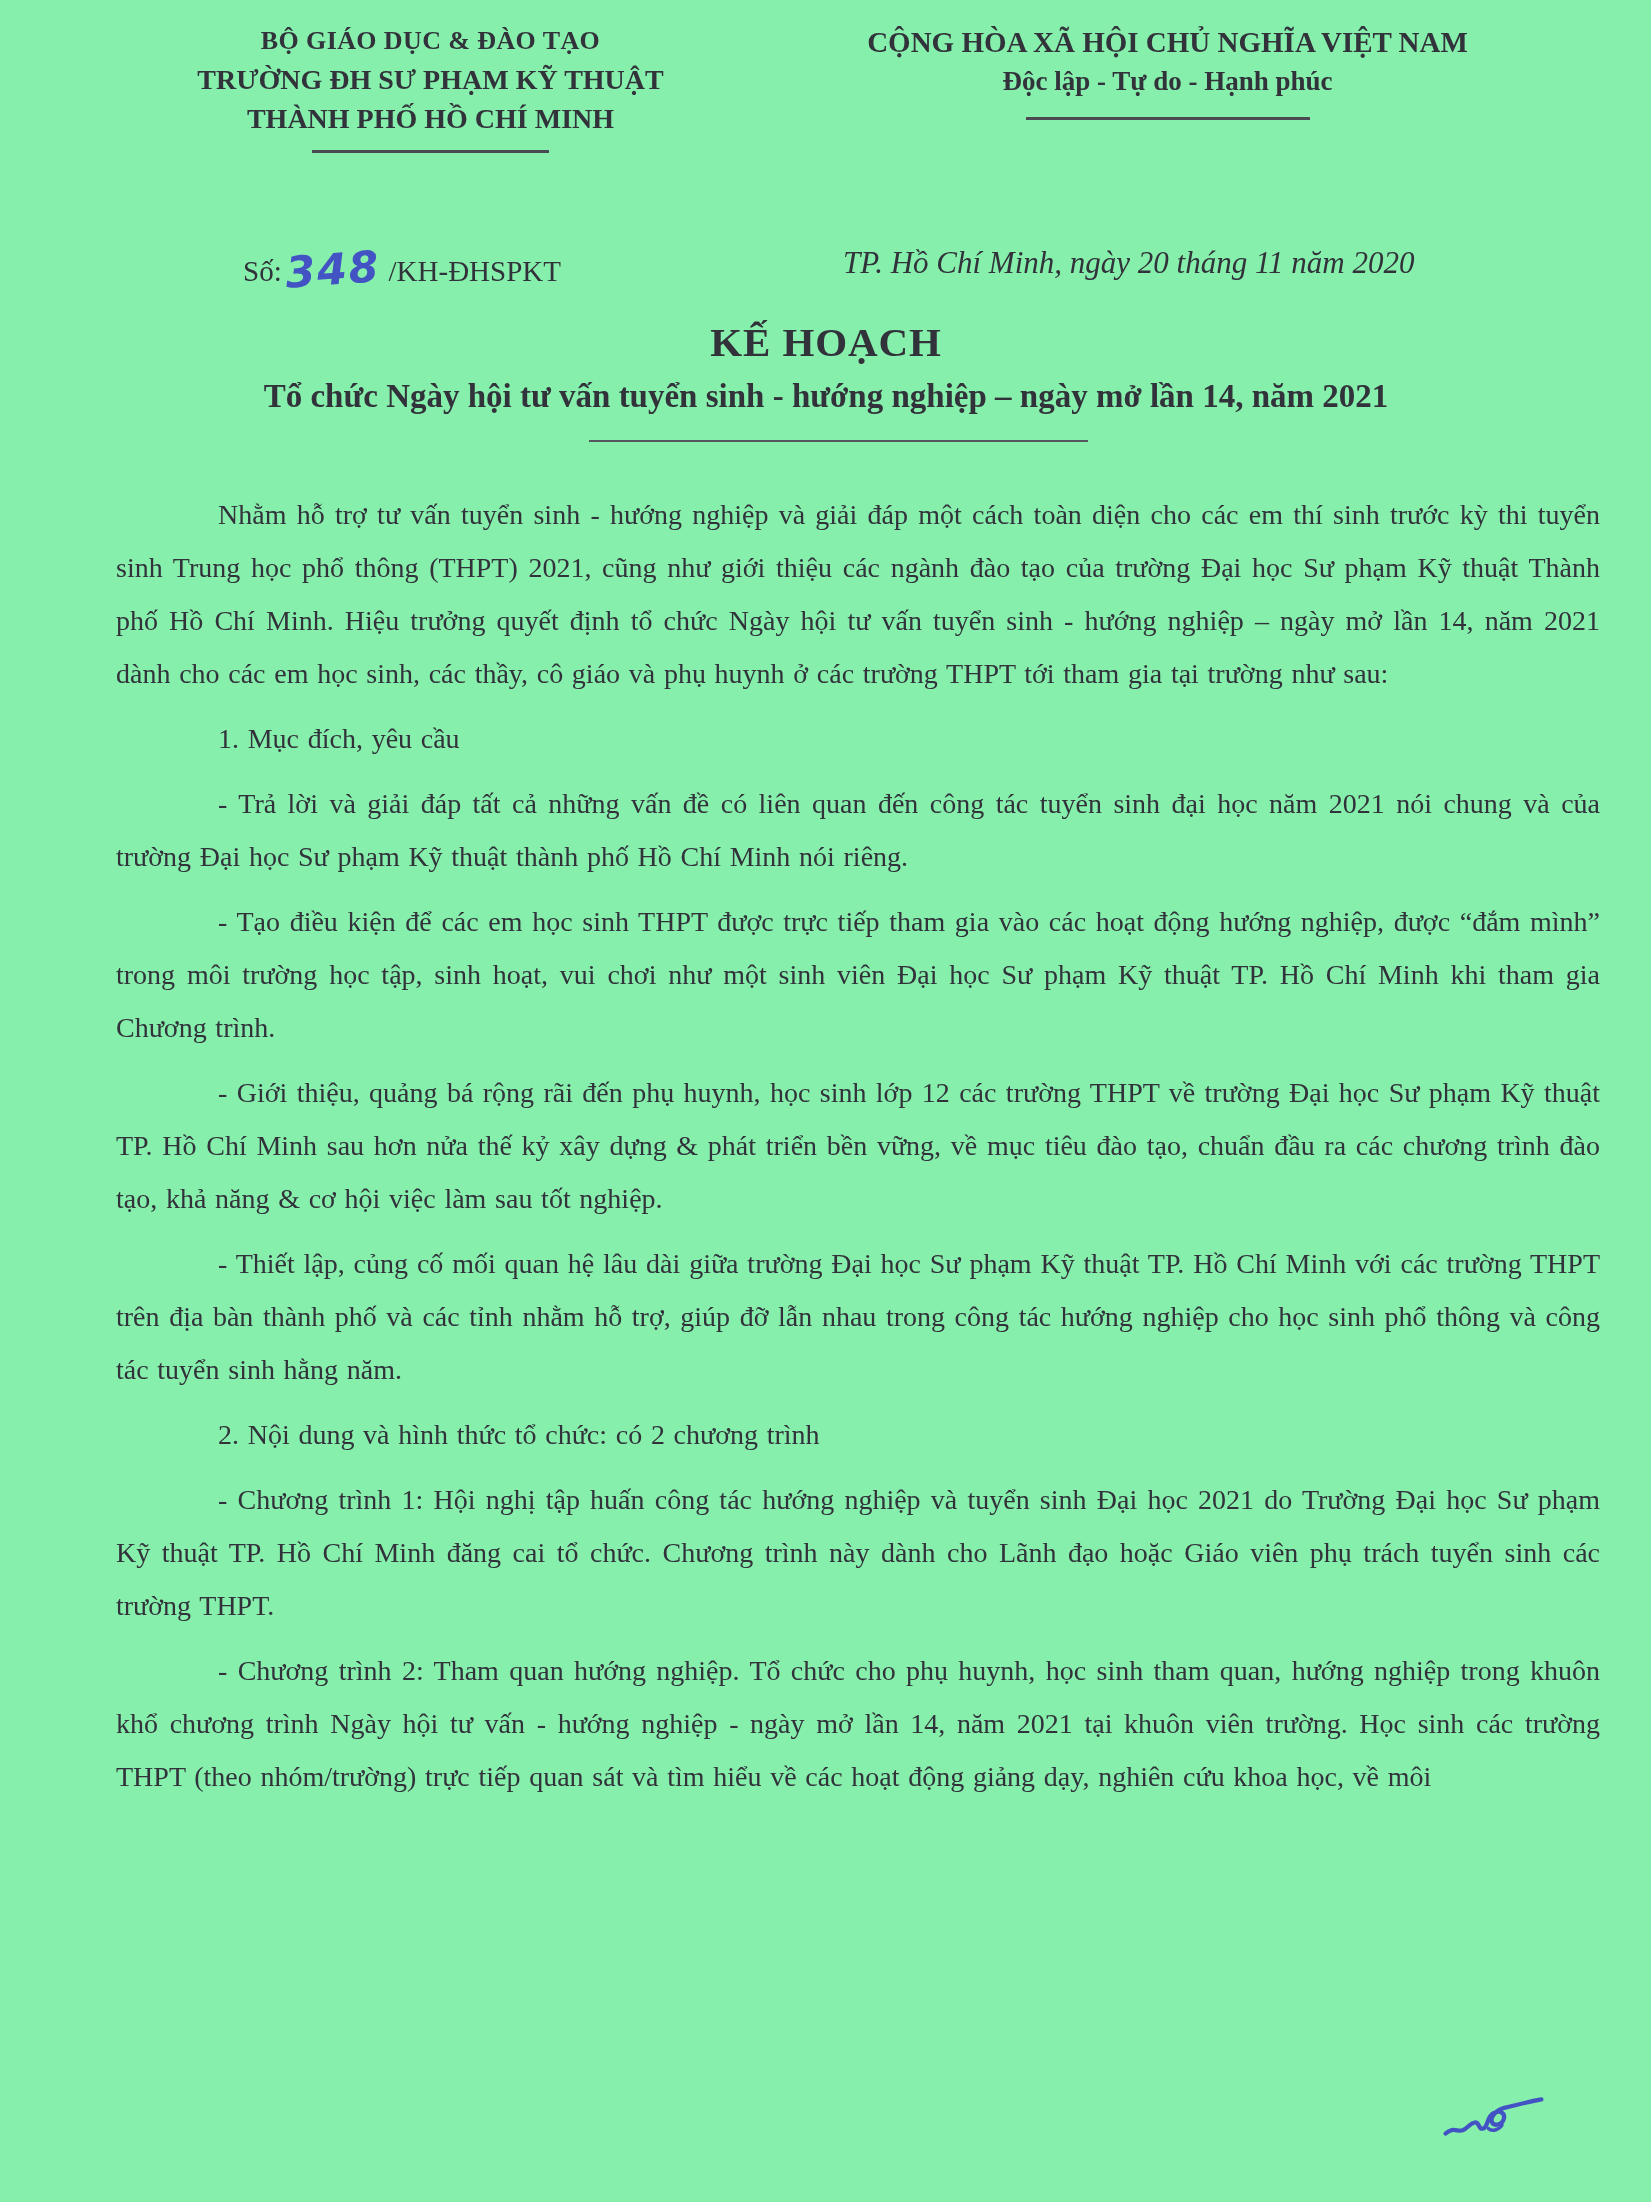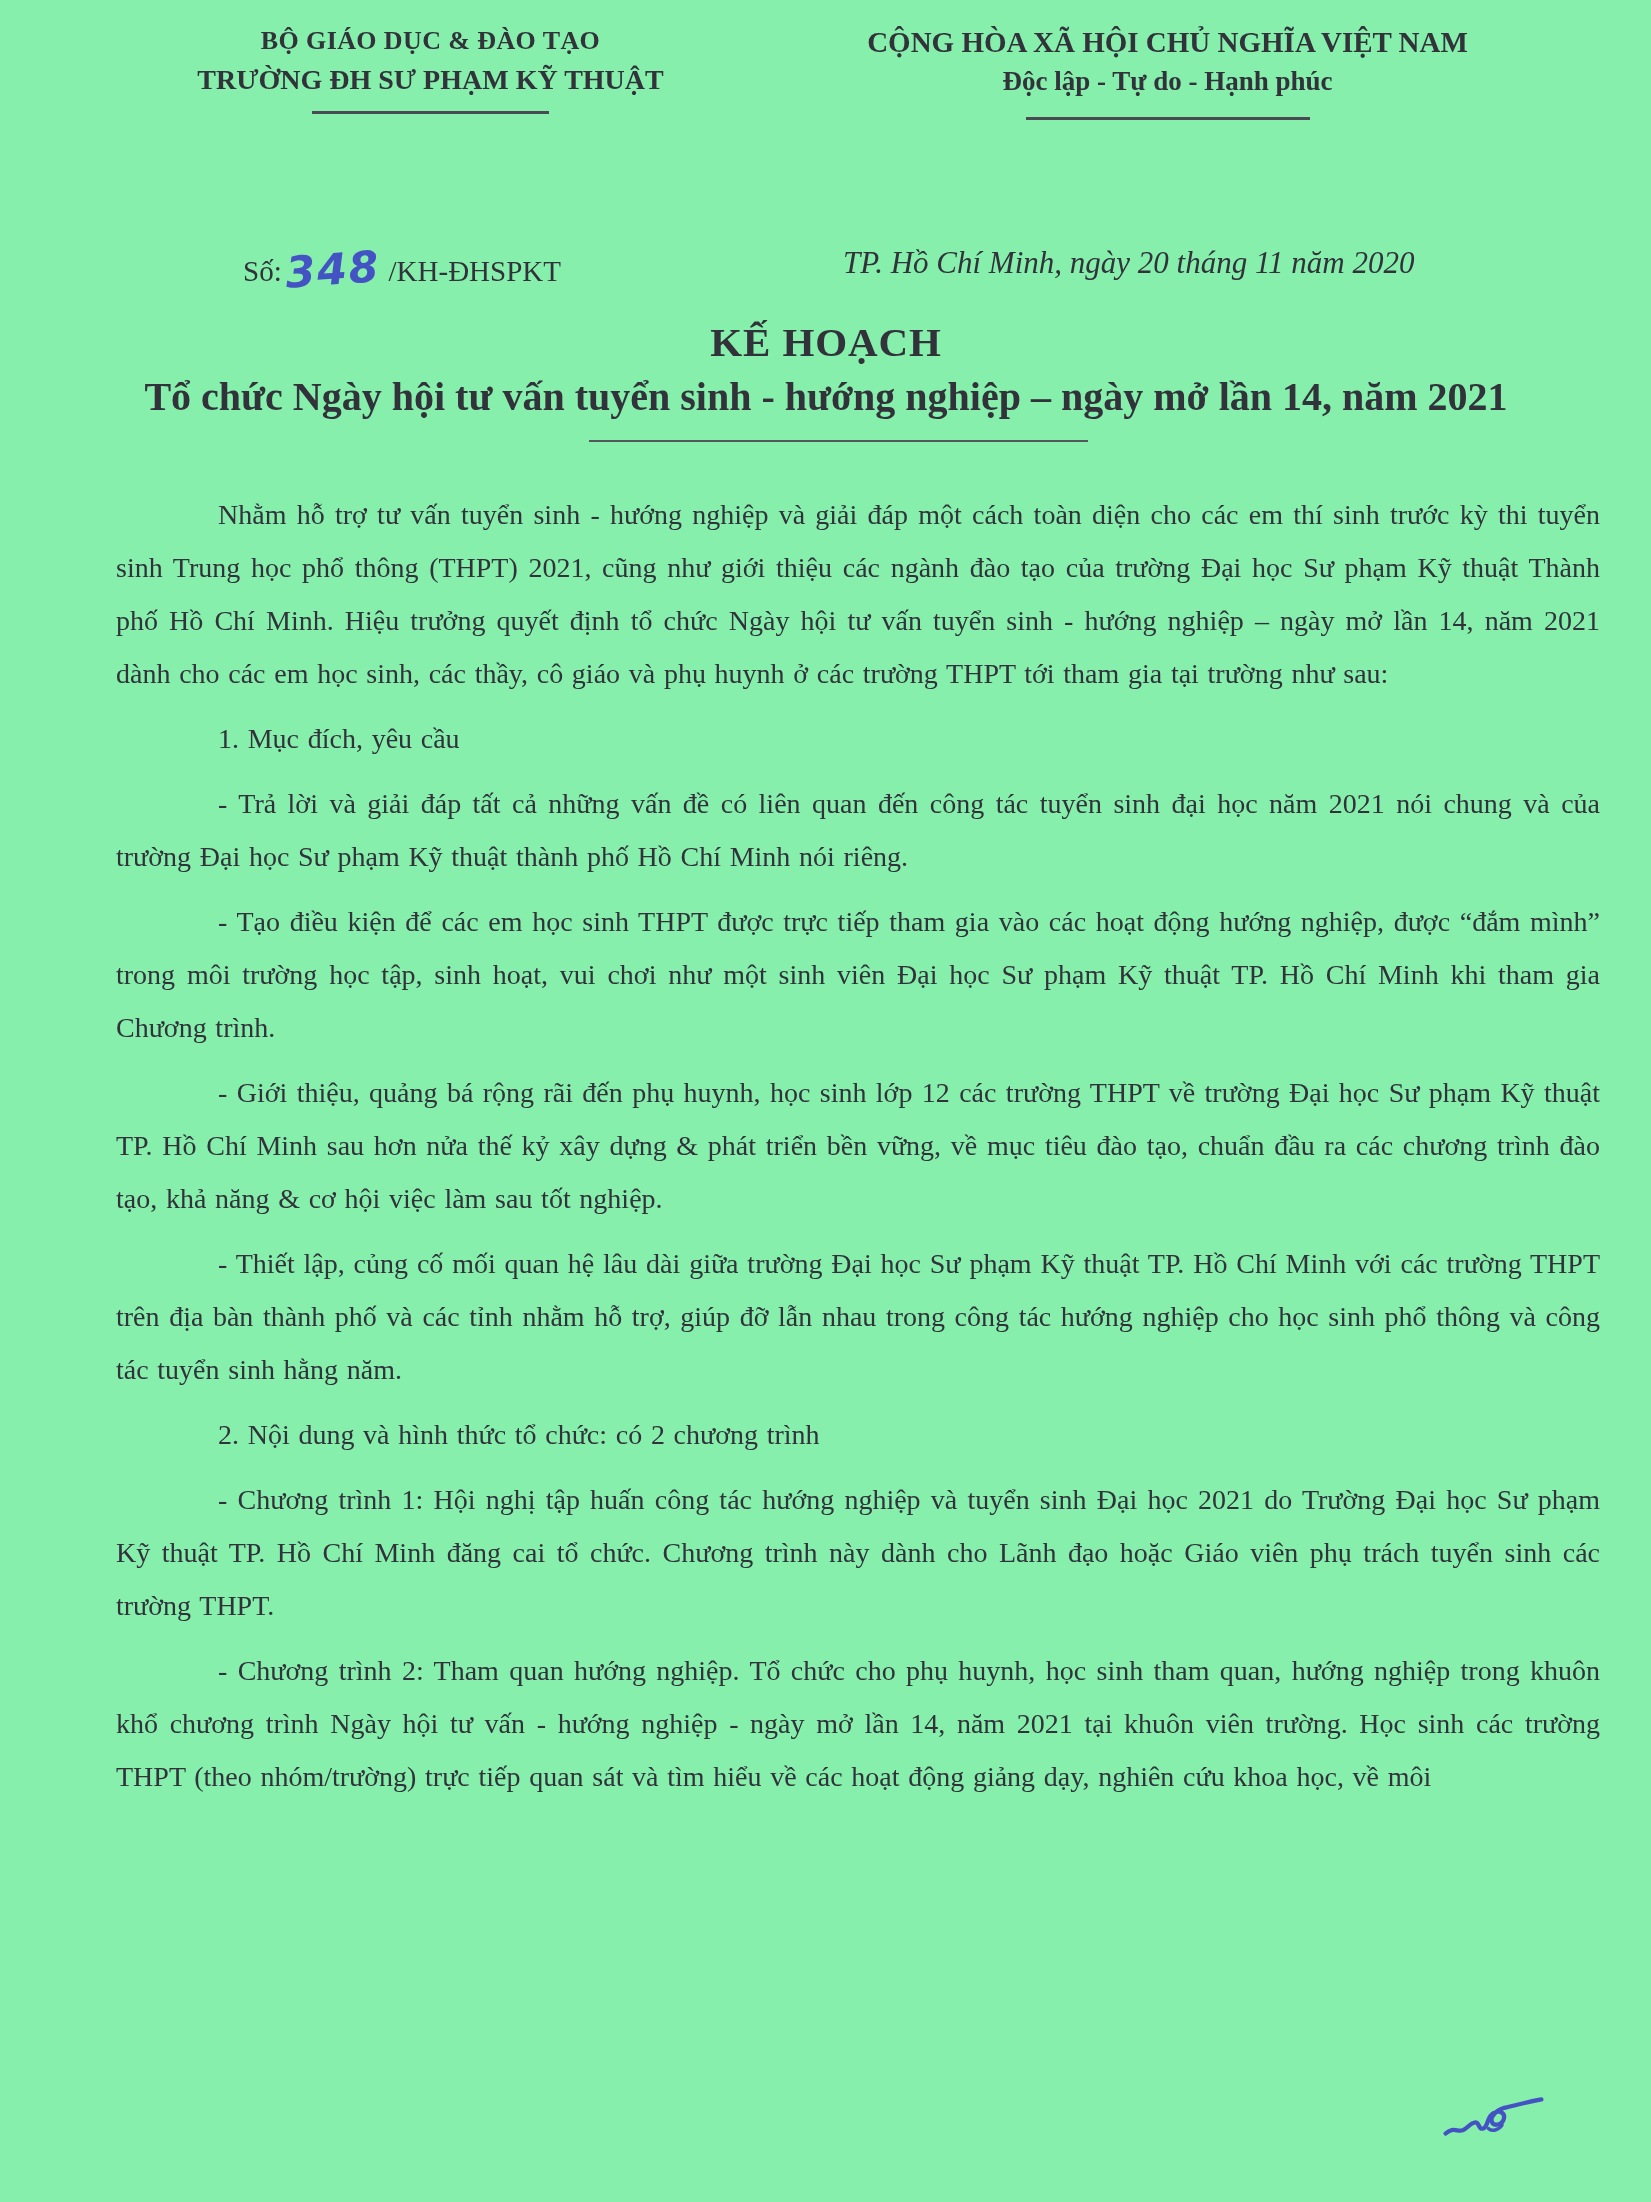--- a/index.html
+++ b/index.html
@@ -111,21 +111,21 @@
     text-align: center;
   }
   .doc-title {
     font-size: 41px;
     font-weight: 700;
     letter-spacing: 0.9px;
     line-height: 48px;
   }
   .doc-subtitle {
     margin-top: 10.3px;
-    font-size: 40px;
+    font-size: 33px;
     font-weight: 700;
     line-height: 41px;
   }
   .title-underline {
     width: 499px;
     height: 2.6px;
     background: #55565e;
     margin: 22.4px auto 0;
     transform: translateX(12px);
   }
@@ -153,20 +153,21 @@
 </style>
 </head>
 <body>
 
 <div class="page">
 
   <div class="header">
     <div class="org-block">
       <div class="org-line1">BỘ GIÁO DỤC &amp; ĐÀO TẠO</div>
       <div class="org-line2">TRƯỜNG ĐH SƯ PHẠM KỸ THUẬT</div>
+      <div class="org-line3">THÀNH PHỐ HỒ CHÍ MINH</div>
       <div class="org-underline"></div>
     </div>
     <div class="national-block">
       <div class="national-line1">CỘNG HÒA XÃ HỘI CHỦ NGHĨA VIỆT NAM</div>
       <div class="national-line2">Độc lập - Tự do - Hạnh phúc</div>
       <div class="national-underline"></div>
     </div>
   </div>
 
   <div class="ref-row">

